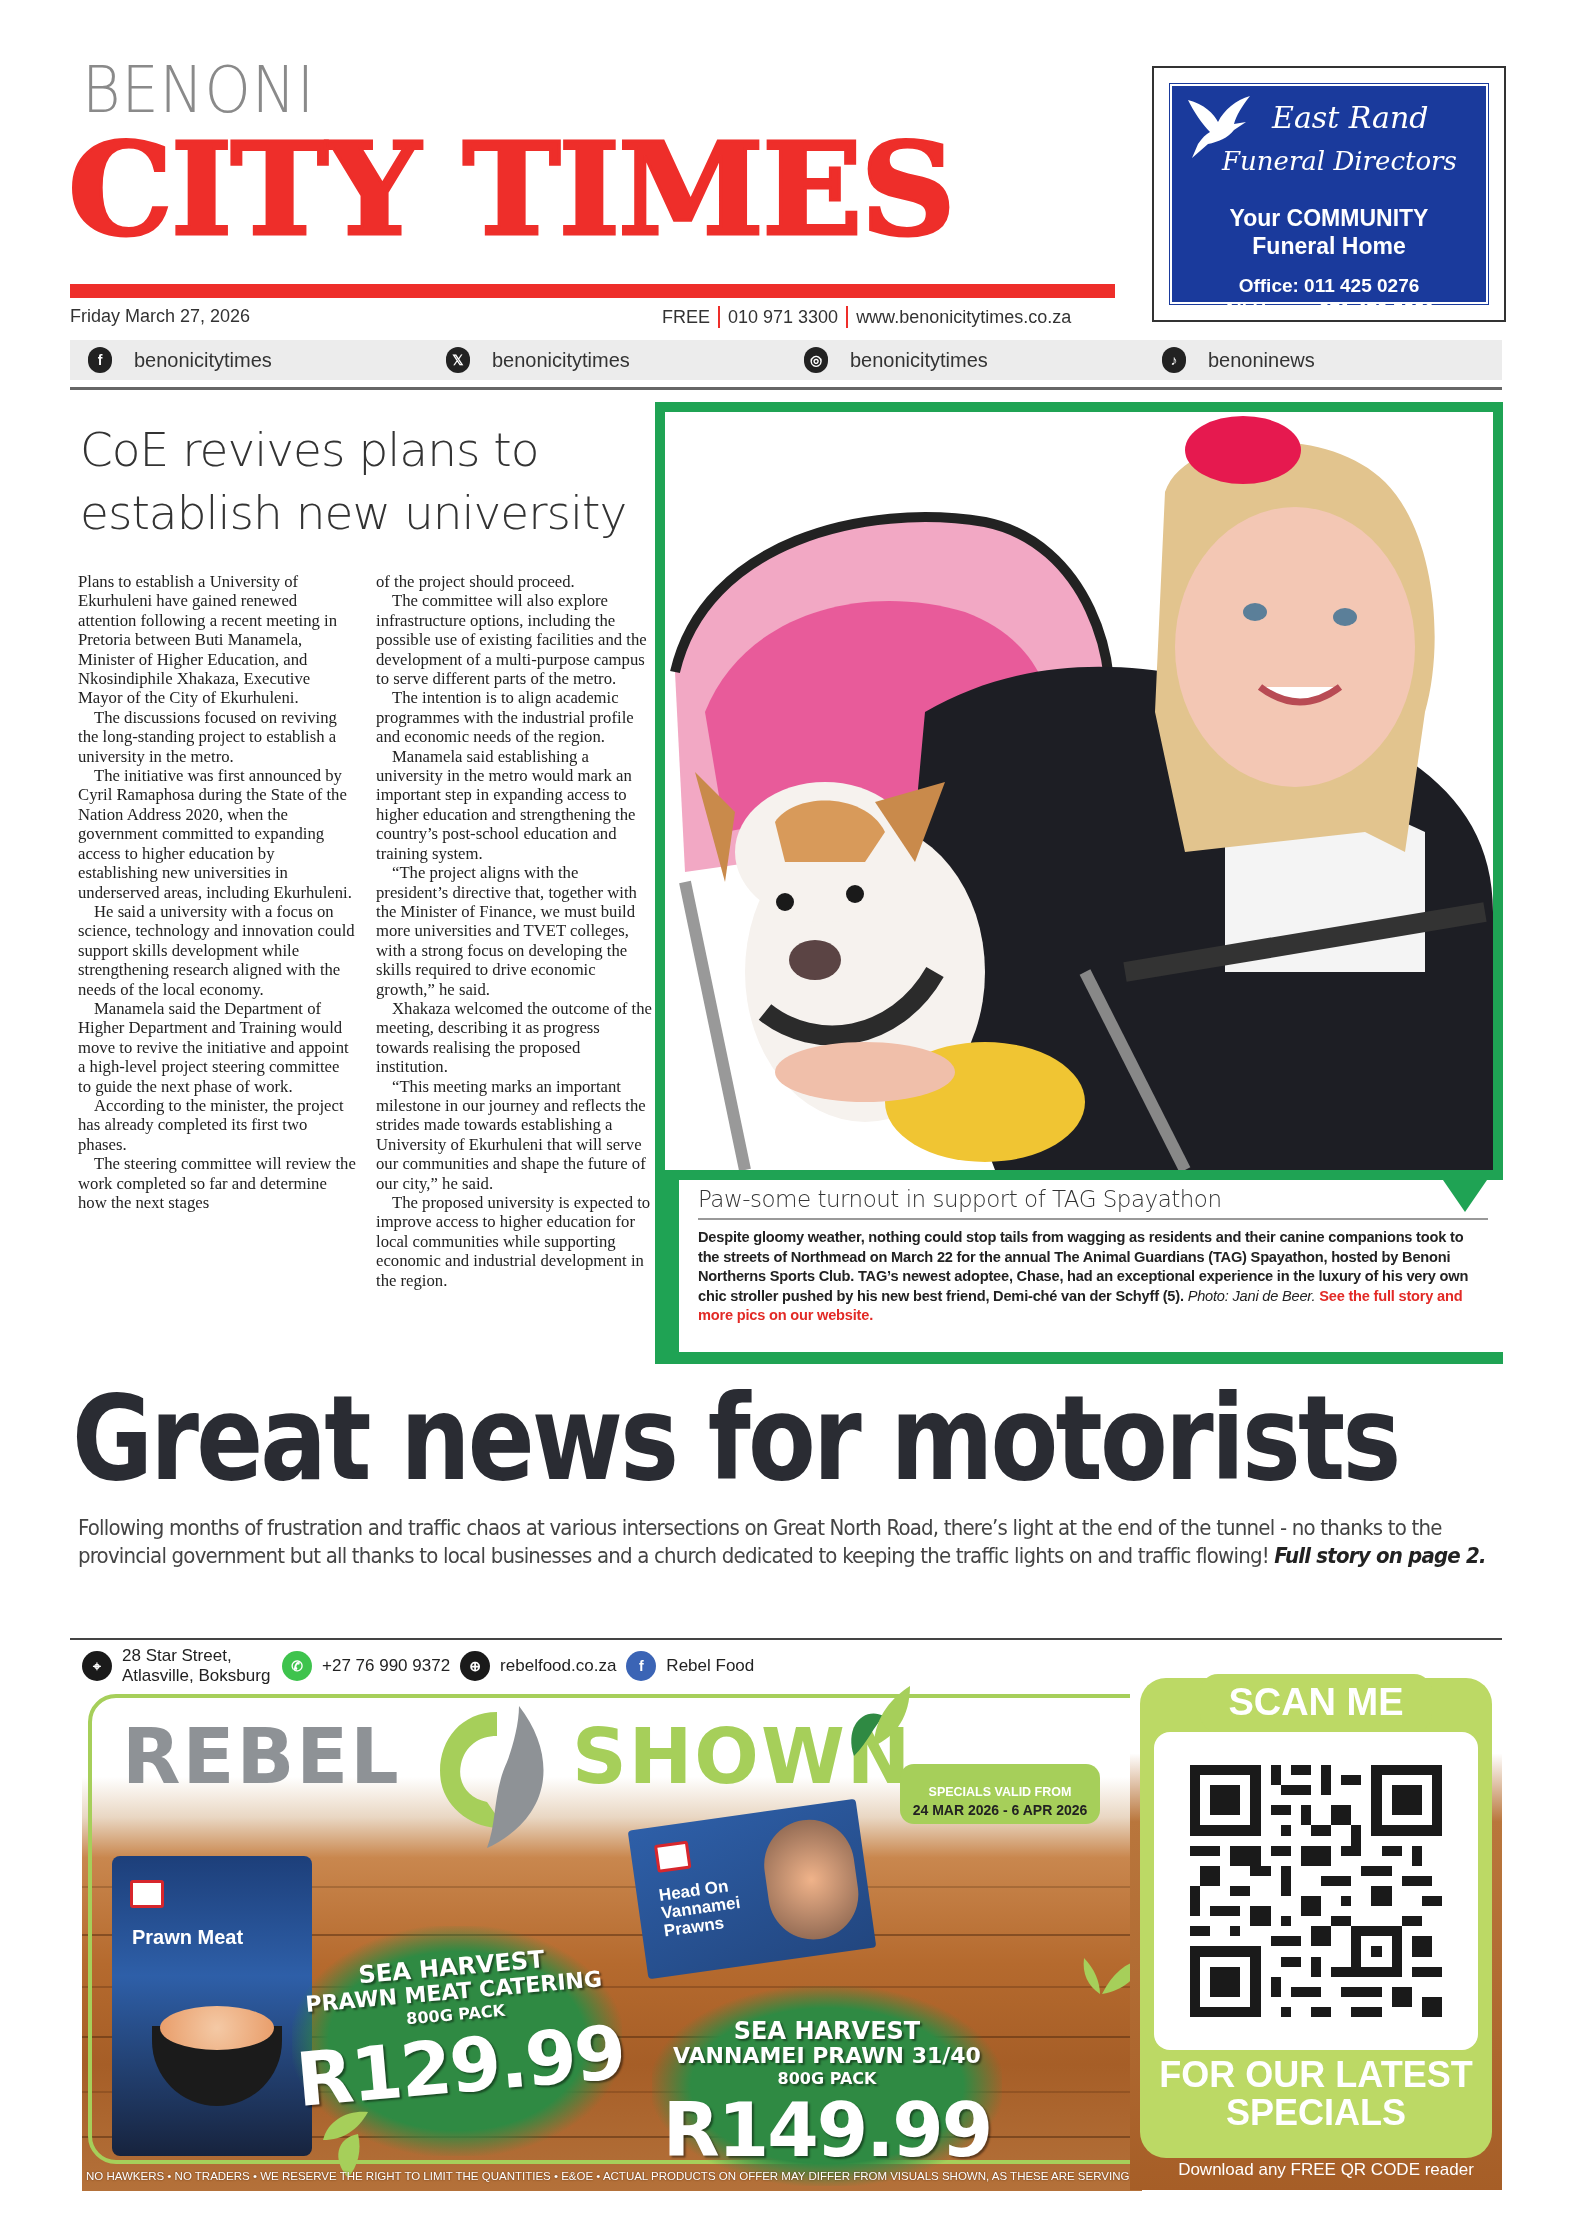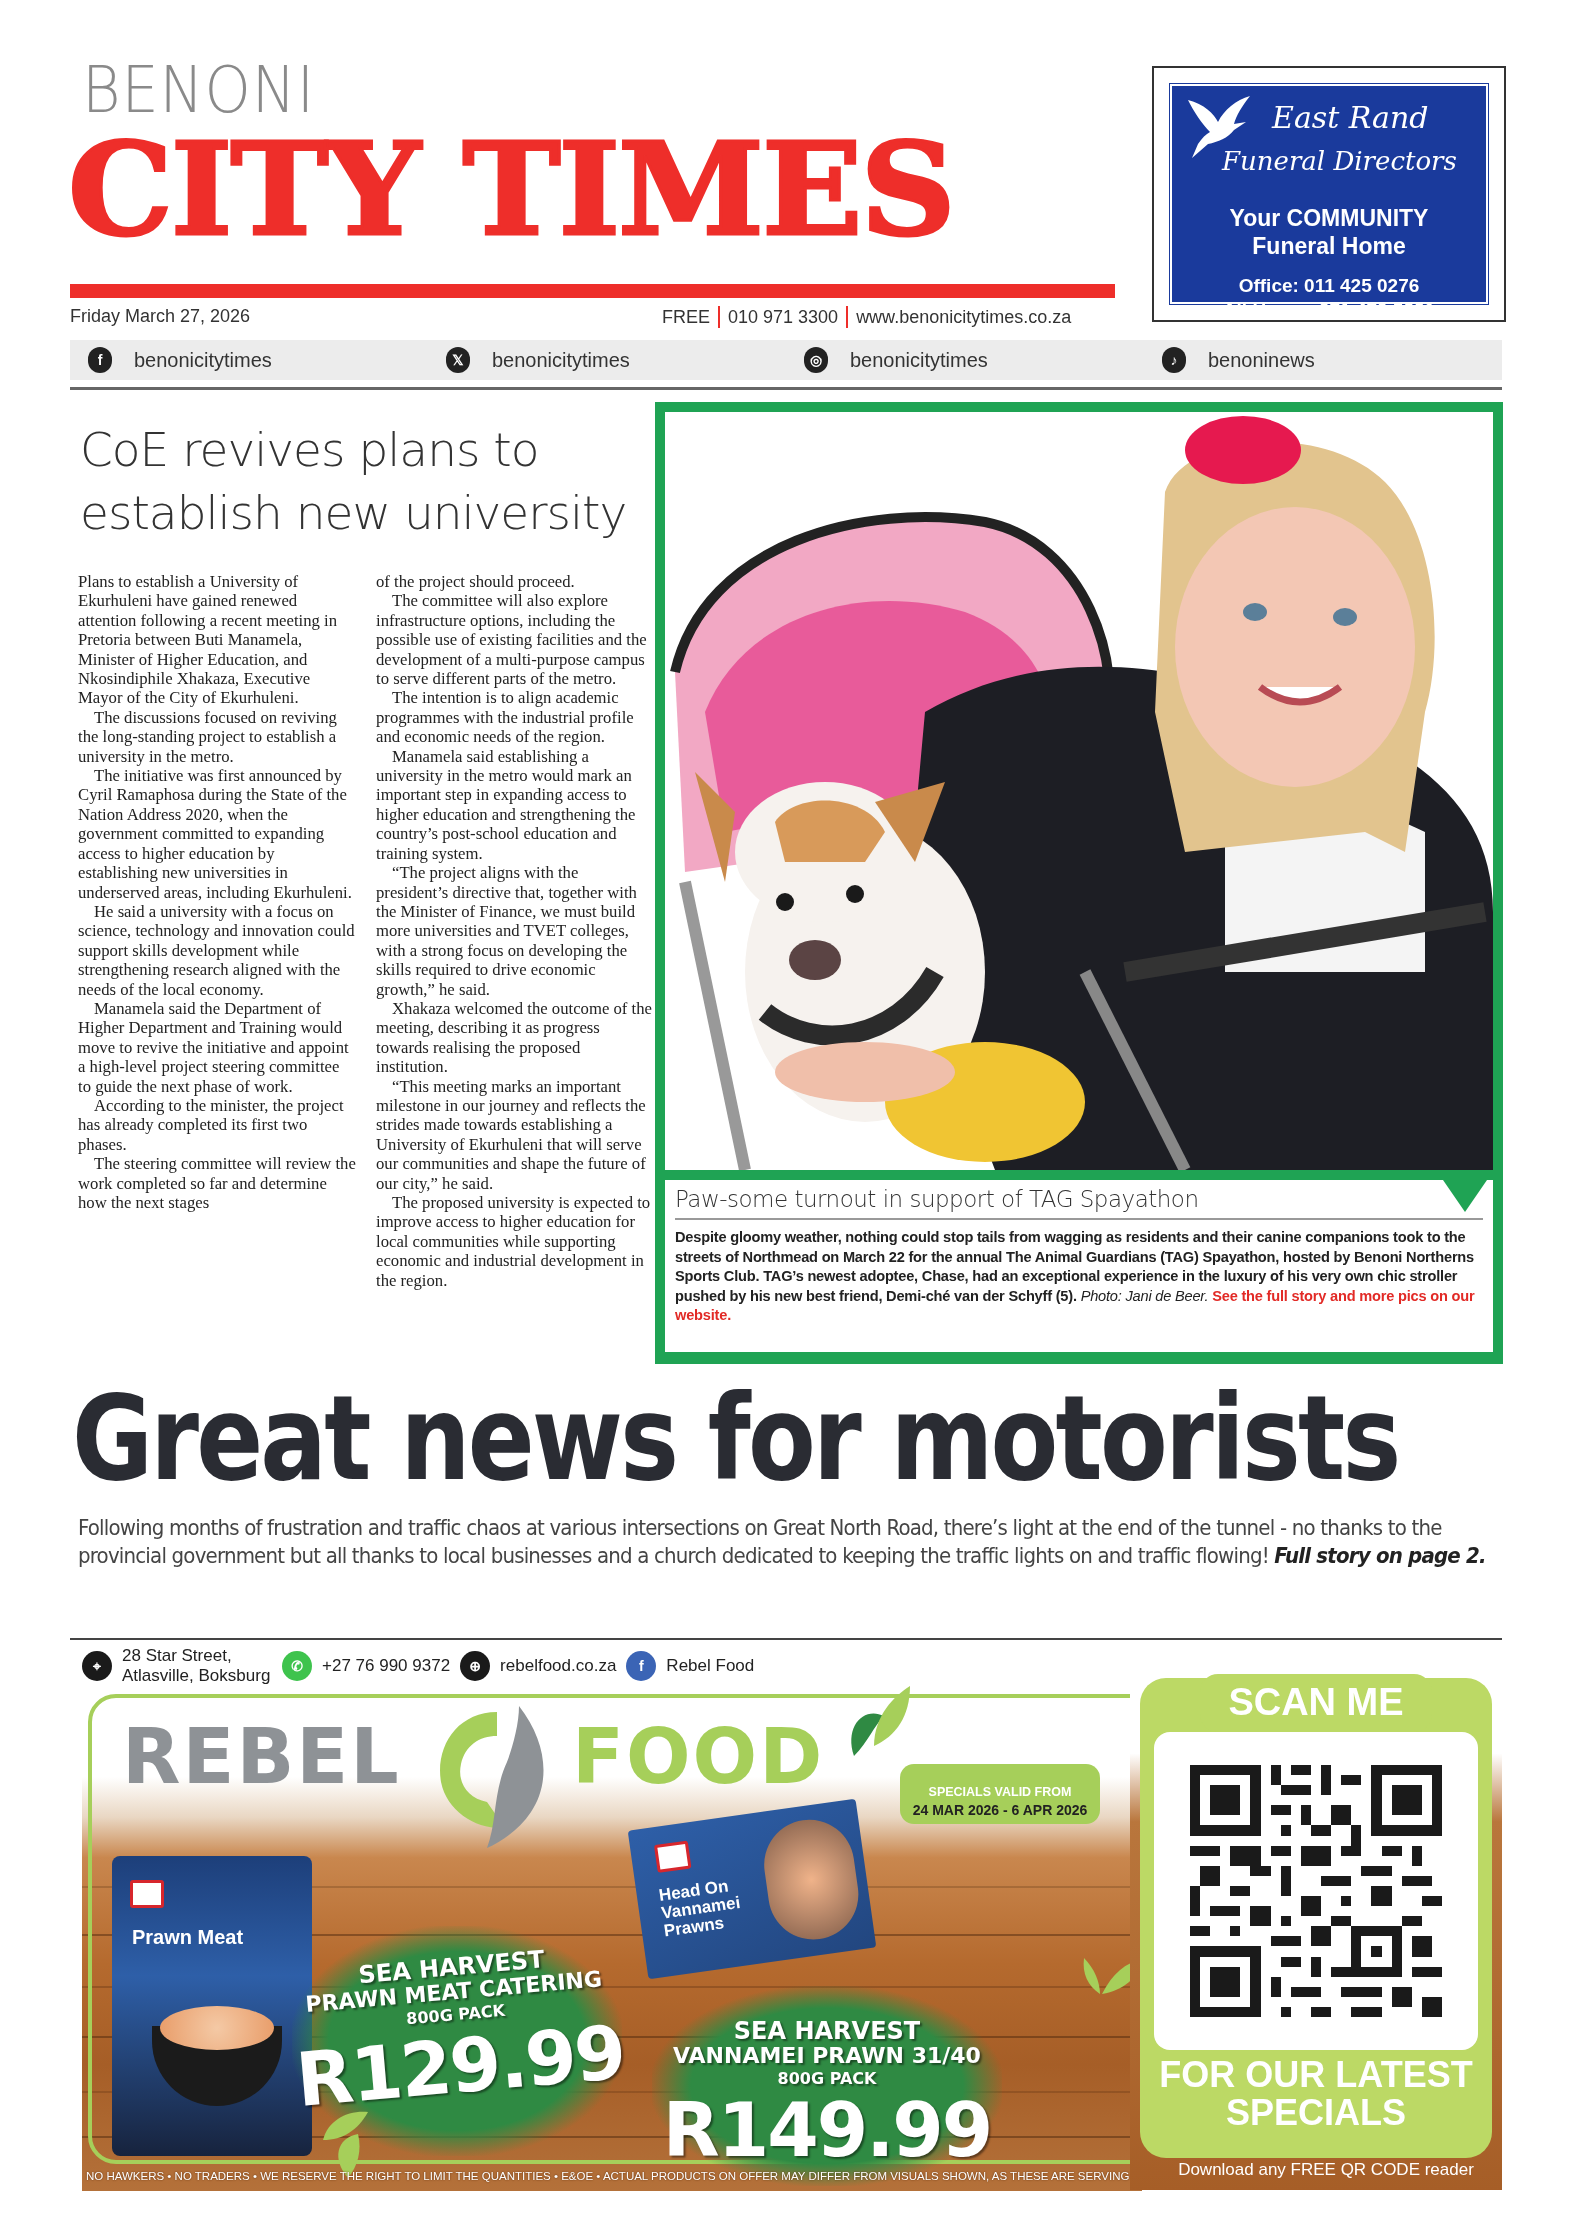--- a/index.html
+++ b/index.html
@@ -34,21 +34,21 @@
   .art-head{left:80px;top:418px;width:560px;font-family:"DejaVu Sans",sans-serif;font-weight:200;font-size:47px;line-height:63px;color:#333;letter-spacing:-1px}
   .cols{left:78px;top:572px;width:580px;display:flex;gap:20px}
   .col{width:278px;font-family:"Liberation Serif",serif;font-size:16.7px;line-height:19.4px;color:#222}
   .col p{text-indent:16px}
   .col p.first{text-indent:0}
 
   
   .photo-box{left:655px;top:402px;width:848px;height:962px;background:#1fa354}
   .photo-inner{position:absolute;left:10px;top:10px;width:828px;height:758px;background:#fff;overflow:hidden}
   .photo-svg{position:absolute;left:0;top:0}
-  .cap-box{position:absolute;left:10px;top:778px;width:828px;height:172px;background:#fff;padding:6px 10px}
+  .cap-box{position:absolute;left:24px;top:778px;width:828px;height:172px;background:#fff;padding:6px 19px}
   .cap-title{font-family:"DejaVu Sans",sans-serif;font-weight:300;font-size:23px;color:#333;letter-spacing:-.5px;padding-bottom:6px;border-bottom:2px solid #999}
   .cap-text{margin-top:8px;font-family:"Liberation Sans",sans-serif;font-weight:bold;font-size:14.6px;line-height:19.5px;color:#222;letter-spacing:-.2px}
   .cap-text .credit{font-style:italic;font-weight:normal}
   .cap-text .red{color:#e22a26}
   .cap-tri{position:absolute;right:16px;top:778px;width:0;height:0;border-left:22px solid transparent;border-right:22px solid transparent;border-top:32px solid #1fa354}
 
   
   .big-head{left:72px;top:1378px;width:1440px;font-family:"DejaVu Sans Condensed","DejaVu Sans",sans-serif;font-weight:bold;font-size:118px;line-height:120px;color:#2a2c33;letter-spacing:-3px;transform:scaleX(.93);transform-origin:left;white-space:nowrap}
   .big-sub{left:78px;top:1514px;width:1430px;font-family:"DejaVu Sans Condensed","DejaVu Sans",sans-serif;font-weight:300;font-size:22px;line-height:28px;color:#444;letter-spacing:-.8px}
   .big-sub b{font-style:italic;font-weight:bold;color:#222}
@@ -247,21 +247,21 @@
     <div class="grain" style="top:350px"></div>
     <div class="grain" style="top:405px;opacity:.5"></div>
     <div class="grain" style="top:450px"></div>
   </div>
   <div class="ad-frame"></div>
   <div class="rebel">REBEL</div>
   <svg class="q-logo" width="140" height="150" viewBox="0 0 140 150">
     <path d="M70 10 C30 10 8 45 14 80 C20 110 50 128 78 126 L60 100 C40 96 30 80 34 62 C38 44 52 34 70 34 Z" fill="#a6cf5a"></path>
     <path d="M92 4 C120 40 124 80 104 110 C92 128 74 140 60 146 C70 120 66 90 80 60 C86 44 92 22 92 4 Z" fill="#8e9296"></path>
   </svg>
-  <div class="food">FOOD</div>
+  <div class="food">SHOWN</div>
   <svg class="leafdeco" style="left:762px;top:0" width="70" height="80" viewBox="0 0 70 80">
     <path d="M10 70 C0 40 20 20 40 30 C30 40 24 56 10 70 Z" fill="#2f8a43"></path>
     <path d="M30 60 C30 30 50 10 66 0 C66 30 52 50 30 60 Z" fill="#a6cf5a"></path>
   </svg>
   <div class="valid">
     <div>SPECIALS VALID FROM</div>
     <span>24 MAR 2026 - 6 APR 2026</span>
   </div>
 
   <div class="pack1">

